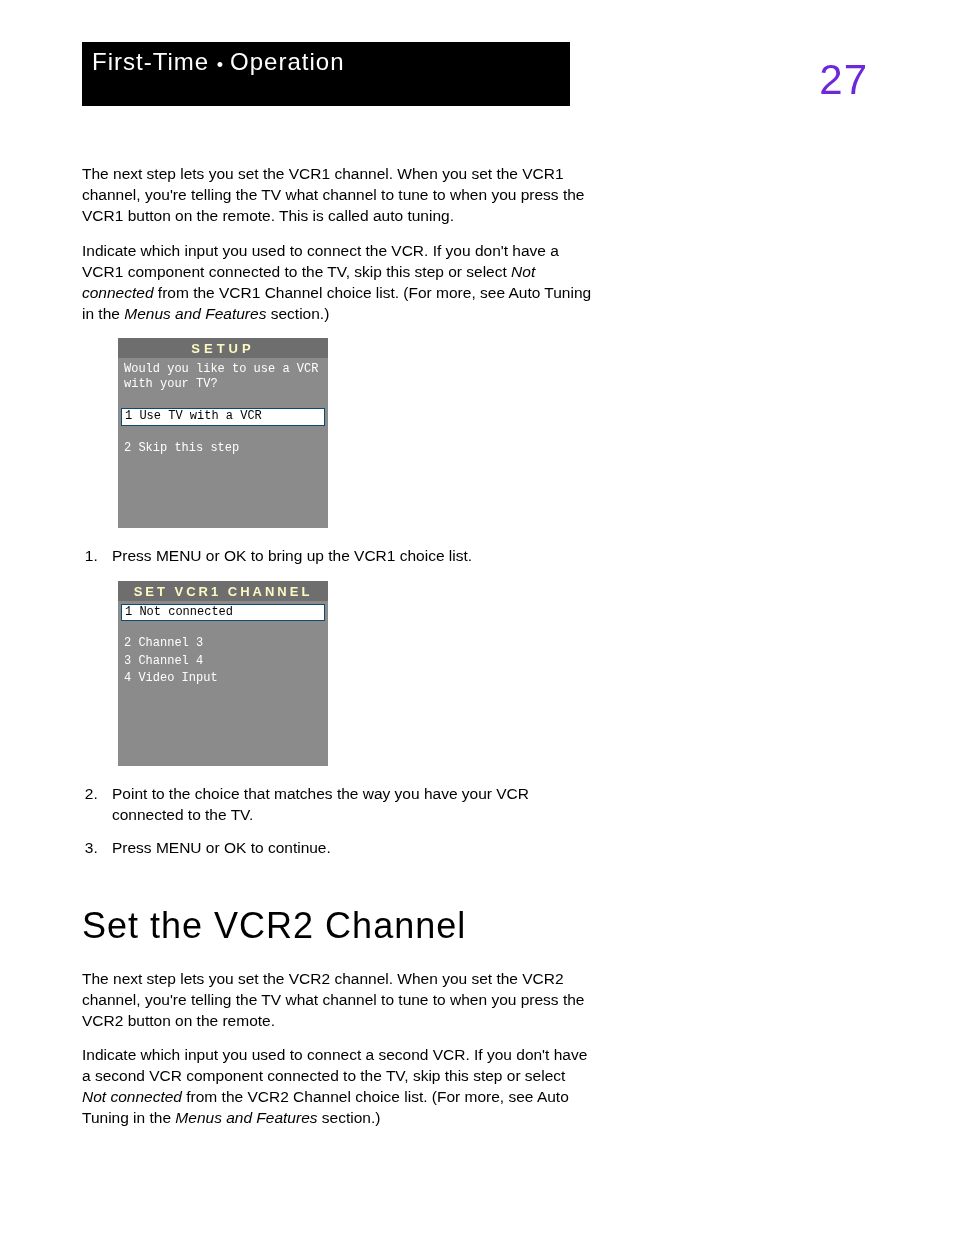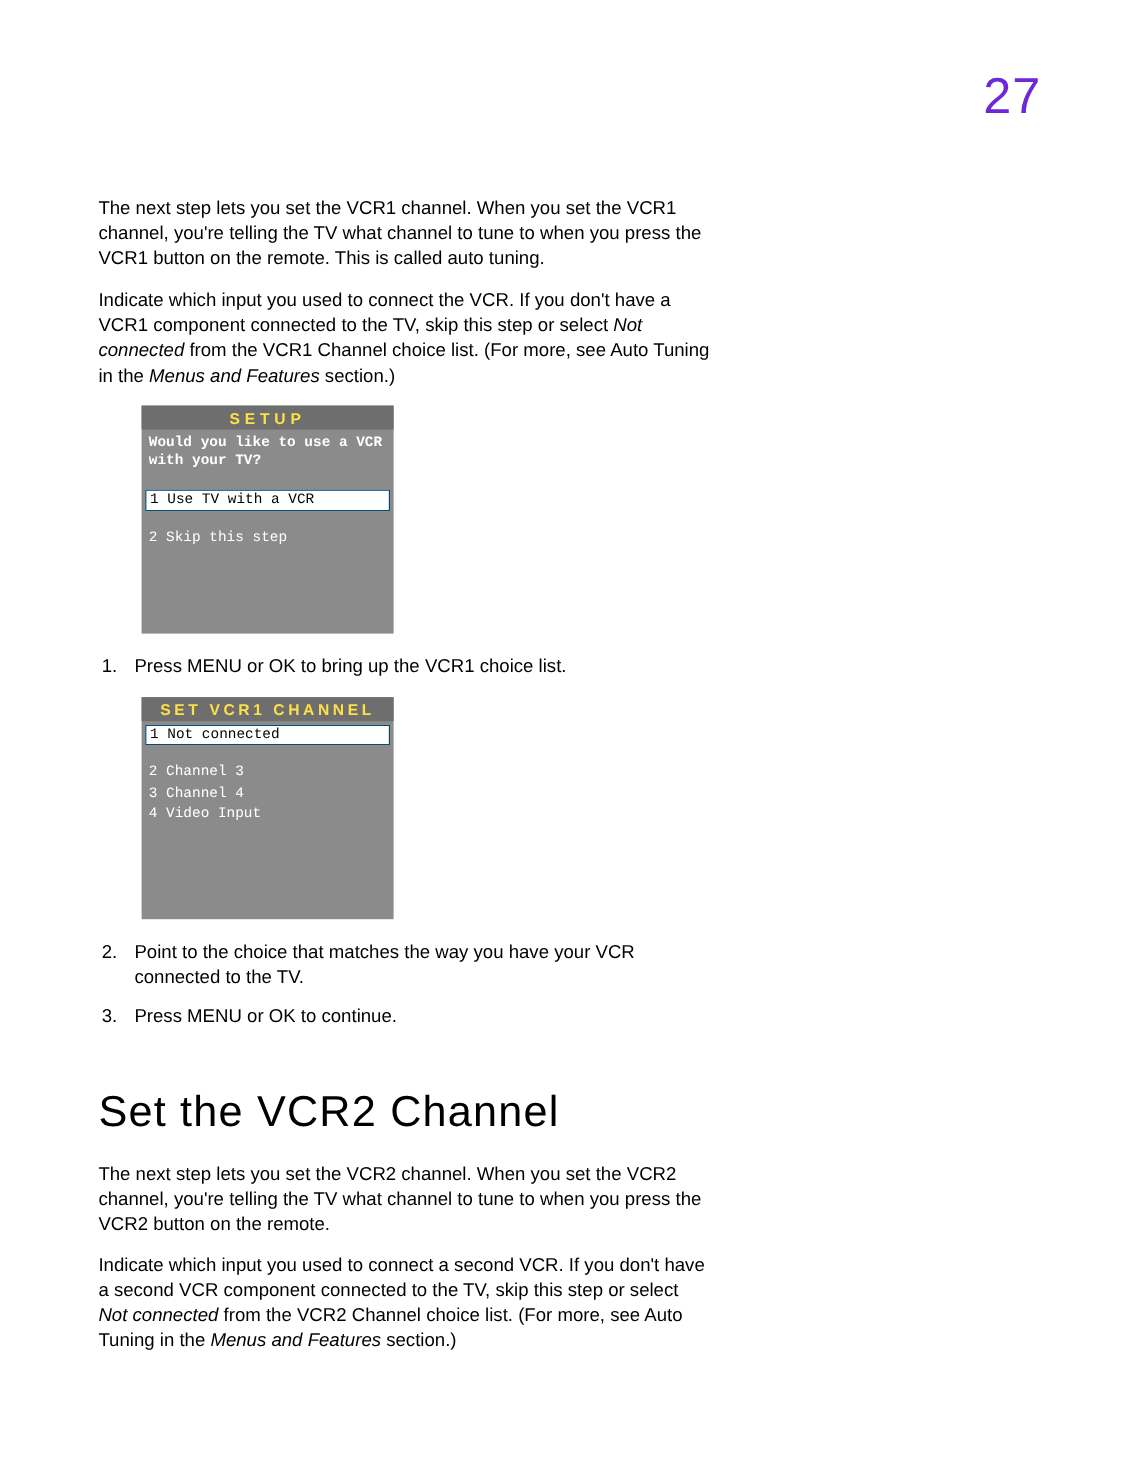--- a/index.html
+++ b/index.html
@@ -68,32 +68,31 @@
     margin: 8px 0 18px 36px;
     background: #8b8b8b;
     padding-bottom: 70px;
     font-family: "Courier New", monospace;
     font-size: 12px;
     color: #fff;
   }
   .menu-box.short { padding-bottom: 78px; }
   .menu-title {
     background: #6e6e6e;
-    color: #fde047;
+    color: #fef9c3;
     text-align: center;
     letter-spacing: 4px;
     font-size: 13px;
     padding: 3px 0 2px 0;
     font-family: Arial, sans-serif;
     font-weight: bold;
   }
   .menu-prompt {
     padding: 4px 6px 2px 6px;
     line-height: 1.25;
-    font-weight: bold;
   }
   .menu-item {
     padding: 1px 6px;
     line-height: 1.3;
   }
   .menu-item.selected {
     background: #fff;
     color: #000000;
     margin: 14px 3px;
     border: 1px solid #0c4a6e;
@@ -112,20 +111,23 @@
   .section2 {
     margin-top: 46px;
   }
   .inline-italic { font-style: italic; }
 </style>
 </head>
 <body>
 
 <div class="page">
 
+  <div class="black-banner">
+    <span class="small">First-Time </span><span class="small dot">• </span><span class="small">Operation</span>
+  </div>
 
   <div class="page-number">27</div>
 
   <div class="content">
 
 
     <p>The next step lets you set the VCR1 channel. When you set the VCR1 channel, you're telling the TV what channel to tune to when you press the VCR1 button on the remote. This is called auto tuning.</p>
 
     <p>
       <span>Indicate which input you used to connect the VCR.  If you don't have a VCR1 component connected to the TV, skip this step or select </span><span class="inline-italic">Not connected</span><span> from the VCR1 Channel choice list. (For more, see Auto Tuning in the </span><span class="inline-italic">Menus and Features</span><span> section.)</span>

